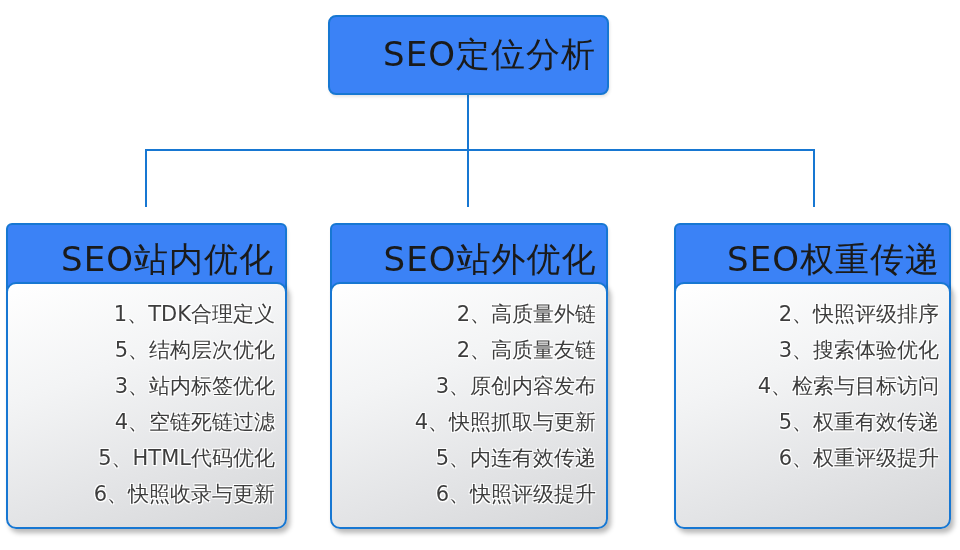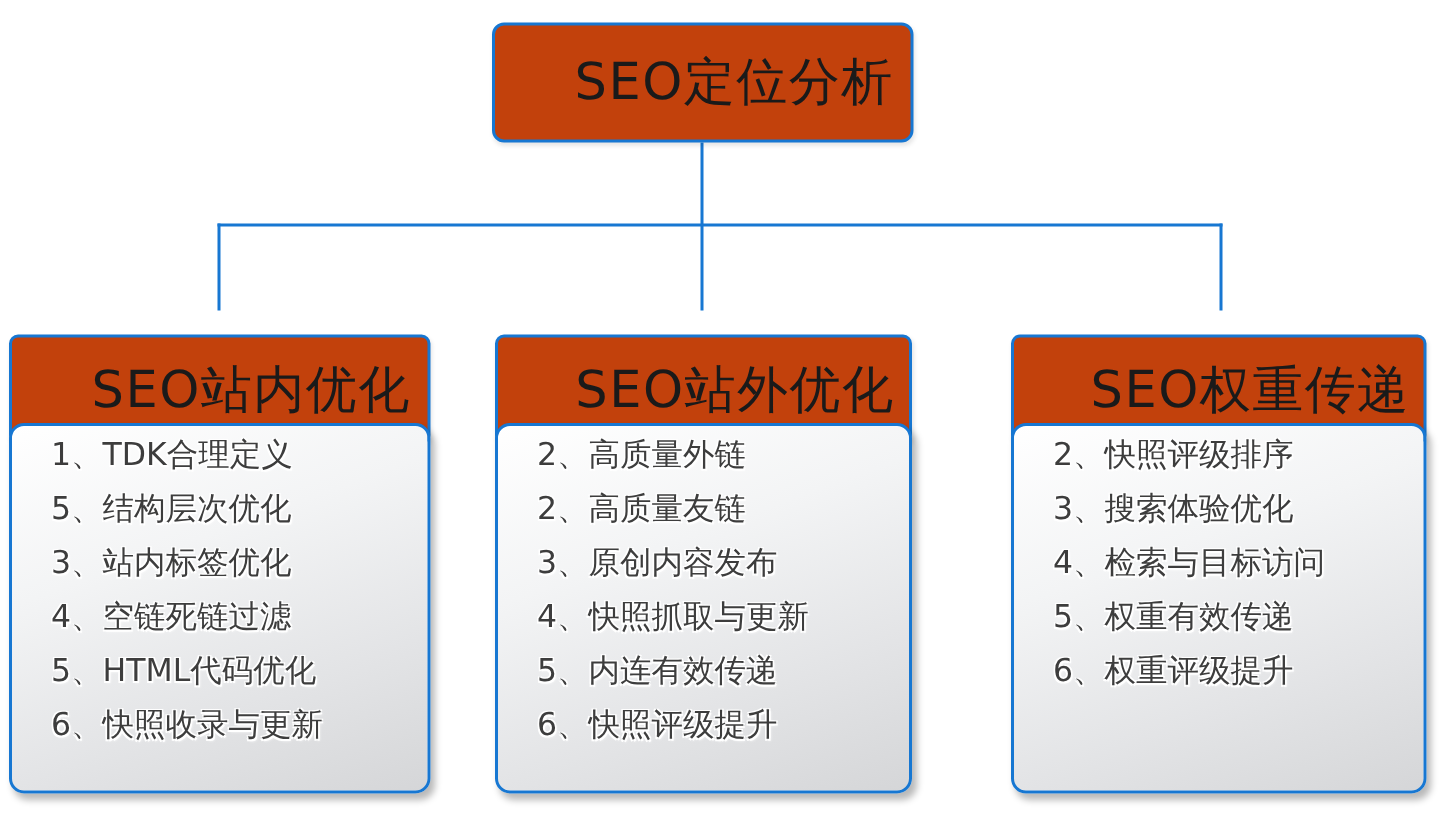--- a/index.html
+++ b/index.html
@@ -4,21 +4,21 @@
 <style>
   :root { --accent: #1777d2; }
   * { margin: 0; padding: 0; box-sizing: border-box; }
   html, body { width: 960px; height: 550px; background: #ffffff; overflow: hidden; }
   body {
     position: relative;
     font-family: "DejaVu Sans", "Liberation Sans", sans-serif;
   }
   .box {
     position: absolute;
-    background: #c2410c;
+    background: #3b82f6;
     border: 2px solid var(--accent);
     display: flex;
     align-items: center;
     justify-content: center;
     padding-left: 42px;
   }
   .root-box {
     left: 328px; top: 15px; width: 281px; height: 80px;
     border-radius: 8px;
     box-shadow: 1px 2px 3px rgba(0,0,0,0.10);
@@ -34,25 +34,26 @@
     border-radius: 6px;
     box-shadow: 1px 2px 3px rgba(0,0,0,0.10);
   }
   .col-list {
     position: absolute;
     top: 282px; height: 247px;
     border: 2px solid var(--accent);
     border-radius: 10px;
     background: linear-gradient(160deg, #ffffff 0%, #f3f4f5 35%, #e3e4e6 70%, #d5d6d8 100%);
     box-shadow: 3px 4px 5px rgba(0,0,0,0.28);
-    padding: 1px 10px 10px 26px;
+    padding: 12px 10px 10px 26px;
     display: flex;
     flex-direction: column;
     justify-content: flex-start;
     gap: 0;
+    align-items: flex-end;
   }
   .col-0 { left: 6px;   width: 281px; }
   .col-1 { left: 330px; width: 278px; }
   .col-2 { left: 674px; width: 277px; }
   .list-item {
     font-size: 21px;
     line-height: 36px;
     color: #3d3d3d;
     white-space: nowrap;
     text-shadow: 1px 1px 0 #ffffff, -1px -1px 0 #ffffff,

